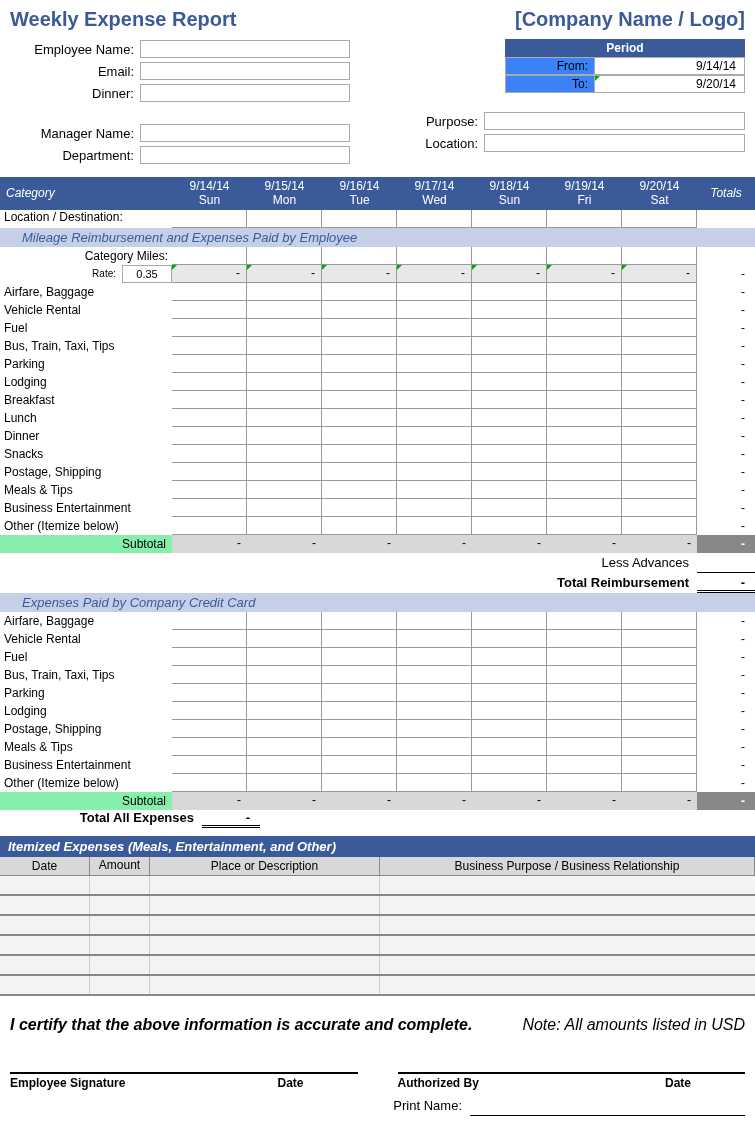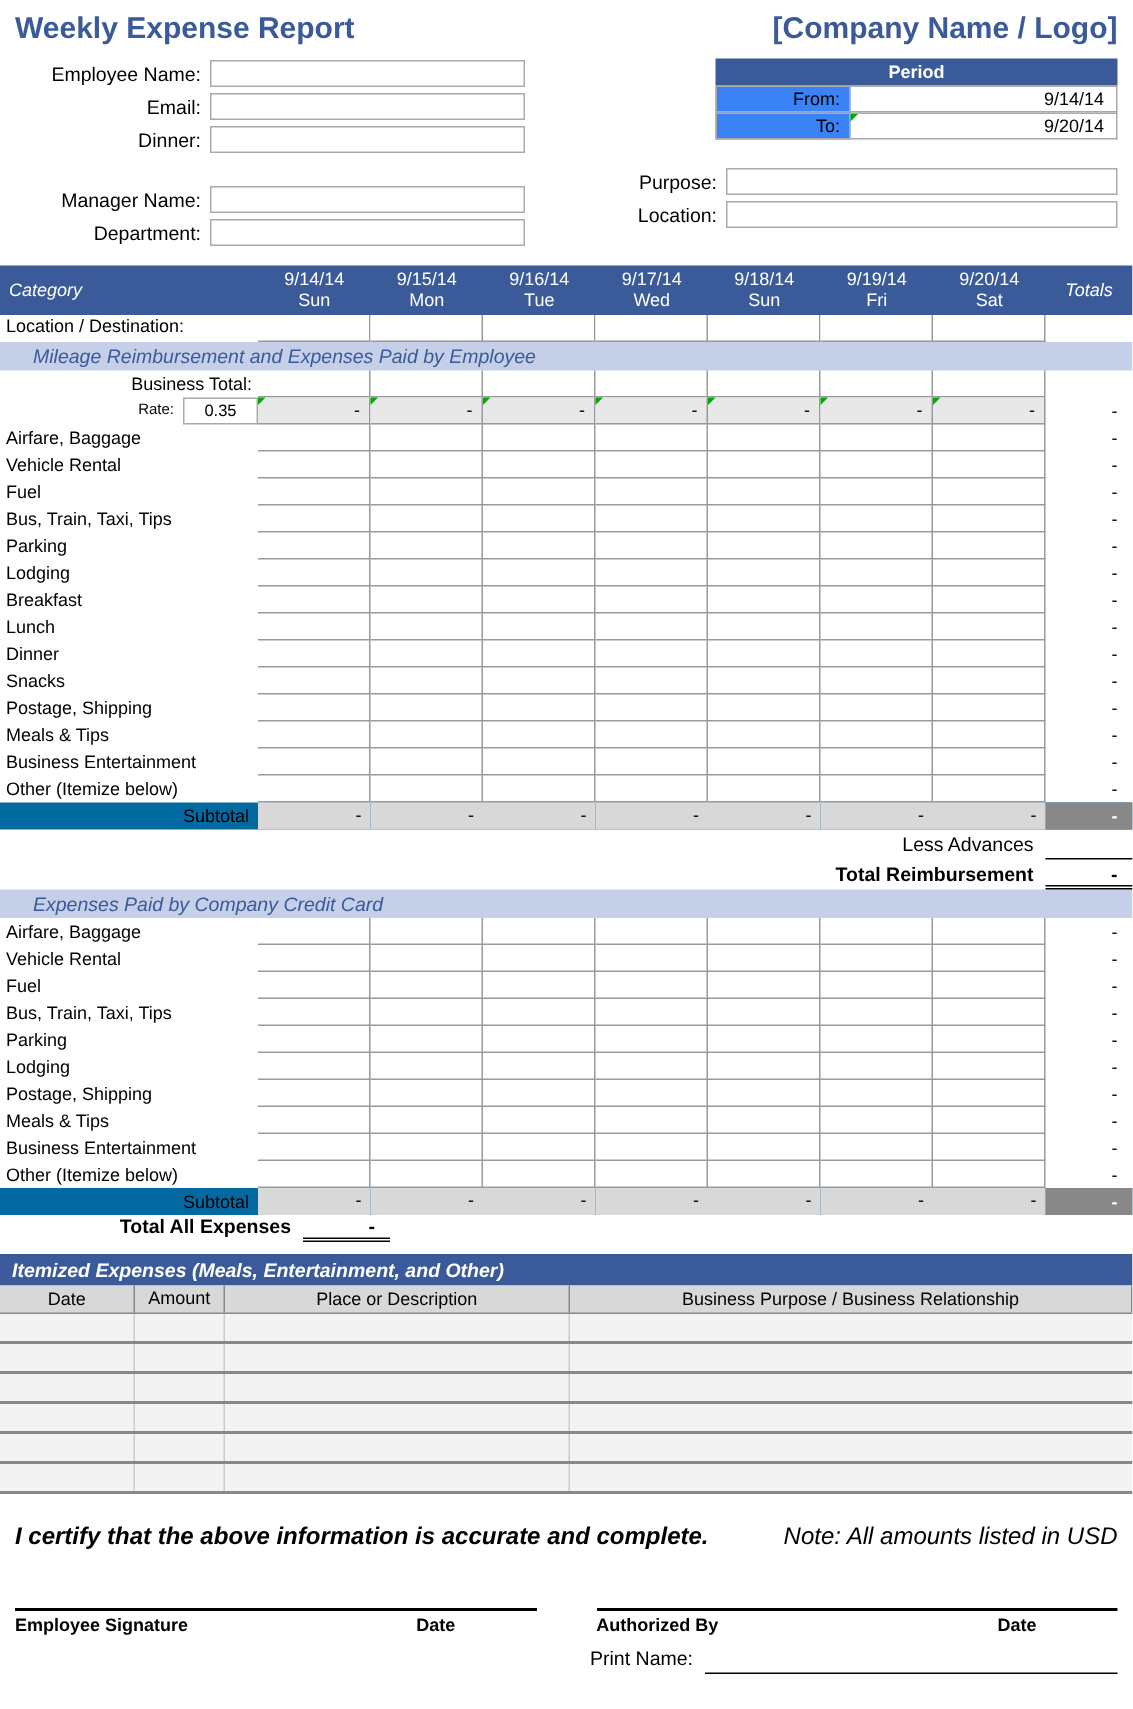--- a/index.html
+++ b/index.html
@@ -6,21 +6,21 @@
 body{font-family:Arial,sans-serif;font-size:12px;color:#000;width:755px;background:#fff}
 .header{display:flex;justify-content:space-between;padding:8px 10px 4px}
 .title{font-size:20px;font-weight:bold;color:#3a5a9a}
 .company{font-size:20px;font-weight:bold;color:#3a5a9a}
 .info-section{display:flex;padding:4px 10px 10px;gap:44px}
 .info-left{flex:0 0 340px}
 .info-right{flex:1}
 .info-row{display:flex;align-items:center;margin-bottom:2px;height:20px}
 .info-label{flex:0 0 130px;text-align:right;padding-right:6px;font-size:13px}
 .info-input{flex:1;height:18px;border:1px solid #aaa;background:#fff}
-.period-box{margin-left:auto;width:268px}
+.period-box{margin-left:auto;width:240px}
 .period-header{background:#3a5a9a;color:#fff;text-align:center;font-size:12px;padding:2px 0;font-weight:bold}
 .period-row{display:flex;height:18px}
 .period-label{flex:0 0 90px;background:#3b82f6;text-align:right;padding-right:6px;border:1px solid #aaa;font-size:12px;line-height:16px}
 .period-val{flex:1;text-align:right;padding-right:8px;border:1px solid #aaa;border-left:none;font-size:12px;line-height:16px;position:relative}
 .spacer{height:18px}
 .grid-header{display:flex;background:#3a5a9a;color:#fff;font-size:12px}
 .col-cat{flex:0 0 172px;padding:0 6px;font-style:italic;display:flex;align-items:center}
 .col-day{flex:0 0 75px;text-align:center;padding:2px 0;line-height:1.2}
 .col-tot{flex:1;text-align:center;padding:4px 0;font-style:italic;display:flex;align-items:center;justify-content:center}
 .row{display:flex;height:18px;font-size:12px}
@@ -28,21 +28,21 @@
 .row .lab.ra{text-align:right}
 .row .cell{flex:0 0 75px;border:1px solid #999;border-top:none;border-left:none;text-align:right;padding-right:6px;line-height:17px;position:relative}
 .row .cell:first-of-type{border-left:1px solid #999}
 .row .tot{flex:1;text-align:right;padding-right:10px;line-height:18px}
 .row.loc .cell{background:#fff;border-color:#999}
 .row.loc .lab{line-height:14px}
 .section-hdr{background:#c5d0e8;color:#3a5a9a;font-weight:normal;font-style:italic;padding:2px 22px;font-size:13px}
 .row.rate .cell{background:#e8e8e8}
 .row.rate .rate-input{flex:0 0 50px;border:1px solid #aaa;text-align:center;font-size:11px;line-height:16px;margin-left:2px}
 .row.rate .rate-lab{flex:0 0 120px;text-align:right;font-size:10px;padding-right:4px;line-height:18px}
-.row.subtotal{background:#0369a1}
+.row.subtotal{background:#86efac}
 .row.subtotal .lab{text-align:right;padding-right:6px}
 .row.subtotal .cell{border:none;background:#d8d8d8}
 .row.subtotal .tot{background:#888;color:#fff;font-weight:bold}
 .summary-row{display:flex;height:20px;font-size:13px}
 .summary-row .sl{flex:1;text-align:right;padding-right:8px;line-height:20px}
 .summary-row .sv{flex:0 0 58px;text-align:right;padding-right:10px;line-height:20px;border-bottom:1px solid #000}
 .summary-row.bold{font-weight:bold}
 .note{font-size:10px;font-style:italic;padding:3px 6px 3px 100px}
 .note-row{display:flex}
 .note-row .note{flex:1}
@@ -171,21 +171,21 @@
     <div class="cell"></div>
     <div class="cell"></div>
     <div class="cell"></div>
     <div class="cell"></div>
   <div class="tot"></div>
 </div>
 
 <div class="section-hdr">Mileage Reimbursement and Expenses Paid by Employee</div>
 
 <div class="row">
-  <div class="lab ra">Business Total:</div>
+  <div class="lab ra">Category Miles:</div>
   <div class="cell"></div>
     <div class="cell"></div>
     <div class="cell"></div>
     <div class="cell"></div>
     <div class="cell"></div>
     <div class="cell"></div>
     <div class="cell"></div>
   <div class="tot"></div>
 </div>
 

